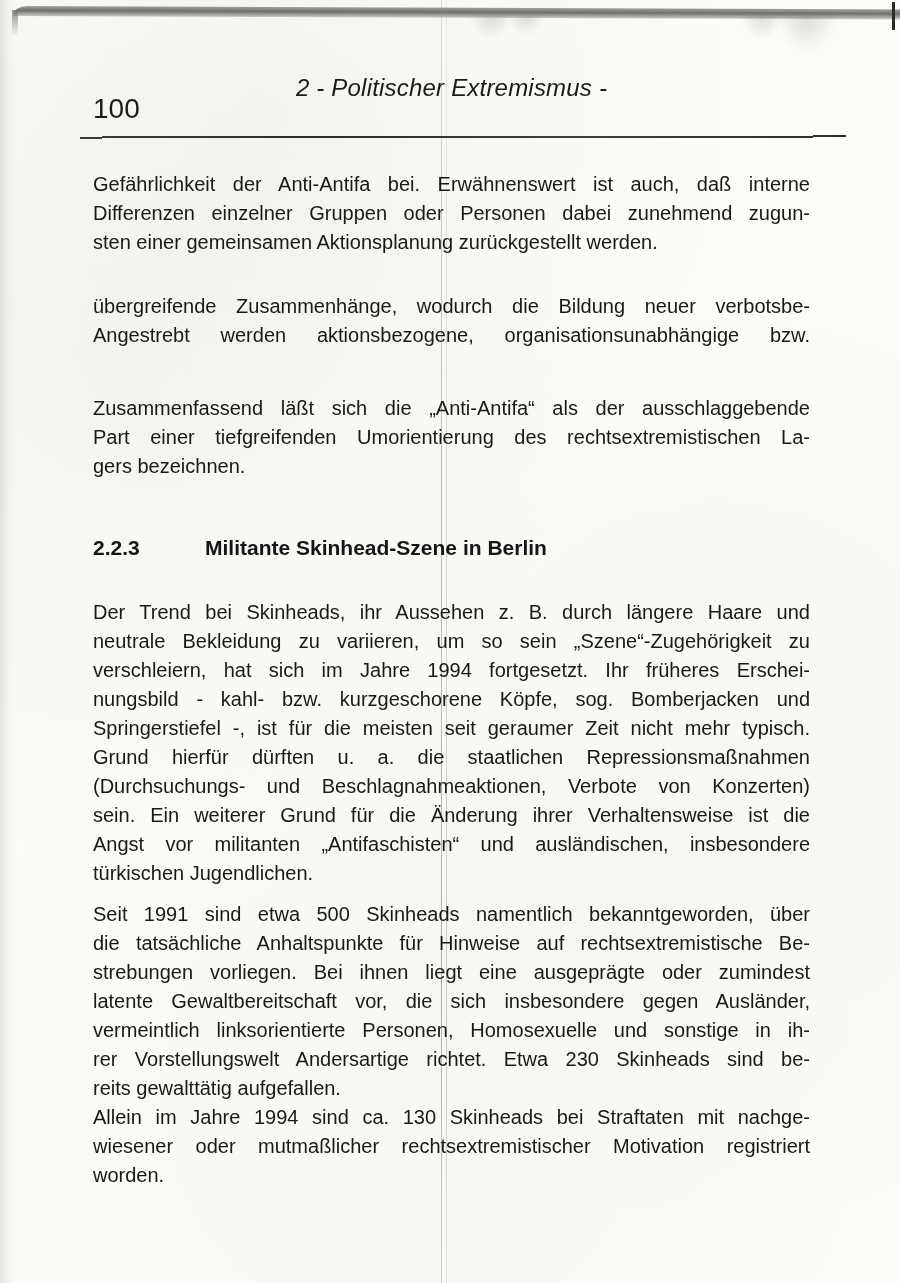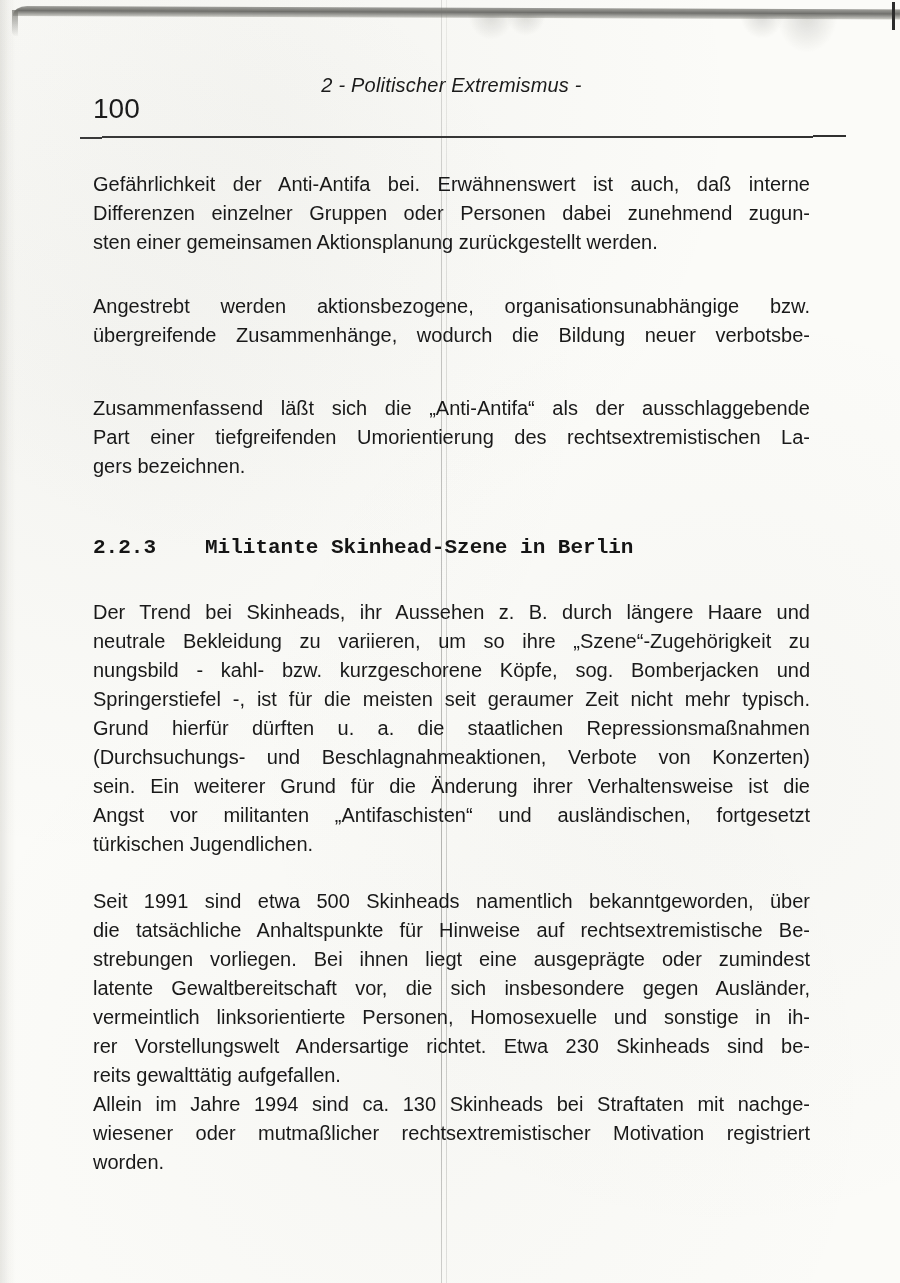--- a/index.html
+++ b/index.html
@@ -74,21 +74,21 @@
     background: linear-gradient(90deg, rgba(158,156,148,0.22), rgba(198,196,188,0.10) 55%, rgba(198,196,188,0));
   }
 
   
   .chapter-title {
     position: absolute;
     top: 74px; left: 93px;
     width: 717px;
     text-align: center;
     font-style: italic;
-    font-size: 20px;
+    font-size: 24px;
     letter-spacing: 0.2px;
     color: #1b1b1b;
   }
   .page-number {
     position: absolute;
     top: 93px; left: 93px;
     font-size: 28px;
     color: #1b1b1b;
   }
   .header-rule {
@@ -105,38 +105,37 @@
     top: 170px; left: 93px;
     width: 717px;
     font-size: 20px;
     line-height: 29px;
     color: #191919;
   }
   .para { margin: 0; }
   .para.p1 { margin-top: 35px; }
   .para.p2 { margin-top: 44px; }
   .para.p3 { margin-top: 35px; }
-  .para.p4 { margin-top: 28px; }
+  .para.p4 { margin-top: 12px; }
   .para.p5 { margin-top: 0; }
   .line {
     text-align: justify;
     text-align-last: justify;
     white-space: normal;
   }
   .line.last {
     text-align-last: left;
   }
 
   .section-heading {
     margin-top: 52px;
     font-weight: bold;
     font-size: 21px;
     line-height: 30px;
     color: #151515;
-    font-family: Liberation Mono, monospace;
   }
   .section-heading .hnum {
     display: inline-block;
     width: 112px;
   }
 </style>
 </head>
 <body>
 
 <div class="page">
@@ -155,42 +154,43 @@
   <div class="page-number">100</div>
   <div class="header-rule"></div>
 
   <div class="body-text">
     <div class="para p0">
         <div class="line">Gefährlichkeit der Anti-Antifa bei. Erwähnenswert ist auch, daß interne</div>
         <div class="line">Differenzen einzelner Gruppen oder Personen dabei zunehmend zugun-</div>
         <div class="line last">sten einer gemeinsamen Aktionsplanung zurückgestellt werden.</div>
       </div>
     <div class="para p1">
+        <div class="line">übergreifende Zusammenhänge, wodurch die Bildung neuer verbotsbe-</div>
         <div class="line">Angestrebt werden aktionsbezogene, organisationsunabhängige bzw.</div>
-        <div class="line">übergreifende Zusammenhänge, wodurch die Bildung neuer verbotsbe-</div>
       </div>
     <div class="para p2">
         <div class="line">Zusammenfassend läßt sich die „Anti-Antifa“ als der ausschlaggebende</div>
         <div class="line">Part einer tiefgreifenden Umorientierung des rechtsextremistischen La-</div>
         <div class="line last">gers bezeichnen.</div>
       </div>
 
     <div class="section-heading">
       <span class="hnum">2.2.3</span><span class="htitle">Militante Skinhead-Szene in Berlin</span>
     </div>
 
     <div class="para p3">
         <div class="line">Der Trend bei Skinheads, ihr Aussehen z. B. durch längere Haare und</div>
-        <div class="line">neutrale Bekleidung zu variieren, um so ihre „Szene“-Zugehörigkeit zu</div>
+        <div class="line">neutrale Bekleidung zu variieren, um so sein „Szene“-Zugehörigkeit zu</div>
+        <div class="line">verschleiern, hat sich im Jahre 1994 fortgesetzt. Ihr früheres Erschei-</div>
         <div class="line">nungsbild - kahl- bzw. kurzgeschorene Köpfe, sog. Bomberjacken und</div>
         <div class="line">Springerstiefel -, ist für die meisten seit geraumer Zeit nicht mehr typisch.</div>
         <div class="line">Grund hierfür dürften u. a. die staatlichen Repressionsmaßnahmen</div>
         <div class="line">(Durchsuchungs- und Beschlagnahmeaktionen, Verbote von Konzerten)</div>
         <div class="line">sein. Ein weiterer Grund für die Änderung ihrer Verhaltensweise ist die</div>
-        <div class="line">Angst vor militanten „Antifaschisten“ und ausländischen, fortgesetzt</div>
+        <div class="line">Angst vor militanten „Antifaschisten“ und ausländischen, insbesondere</div>
         <div class="line last">türkischen Jugendlichen.</div>
       </div>
     <div class="para p4">
         <div class="line">Seit 1991 sind etwa 500 Skinheads namentlich bekanntgeworden, über</div>
         <div class="line">die tatsächliche Anhaltspunkte für Hinweise auf rechtsextremistische Be-</div>
         <div class="line">strebungen vorliegen. Bei ihnen liegt eine ausgeprägte oder zumindest</div>
         <div class="line">latente Gewaltbereitschaft vor, die sich insbesondere gegen Ausländer,</div>
         <div class="line">vermeintlich linksorientierte Personen, Homosexuelle und sonstige in ih-</div>
         <div class="line">rer Vorstellungswelt Andersartige richtet. Etwa 230 Skinheads sind be-</div>
         <div class="line last">reits gewalttätig aufgefallen.</div>

